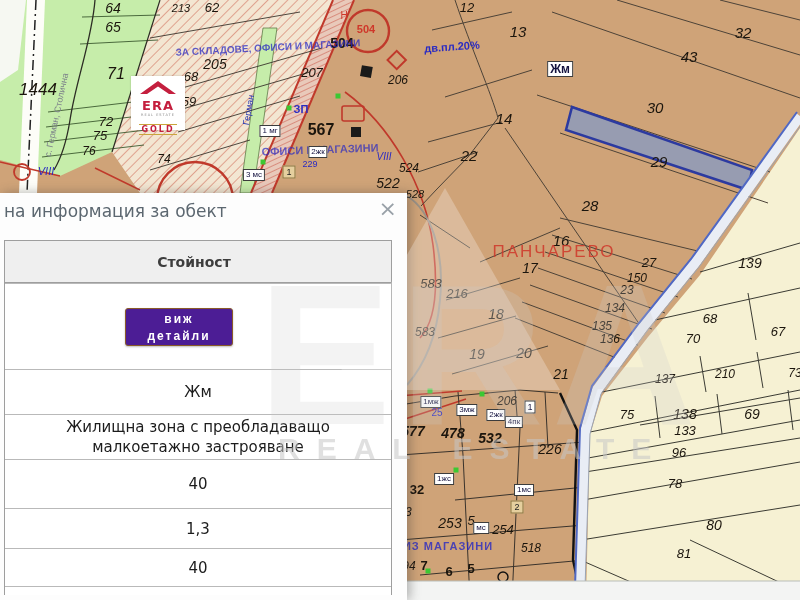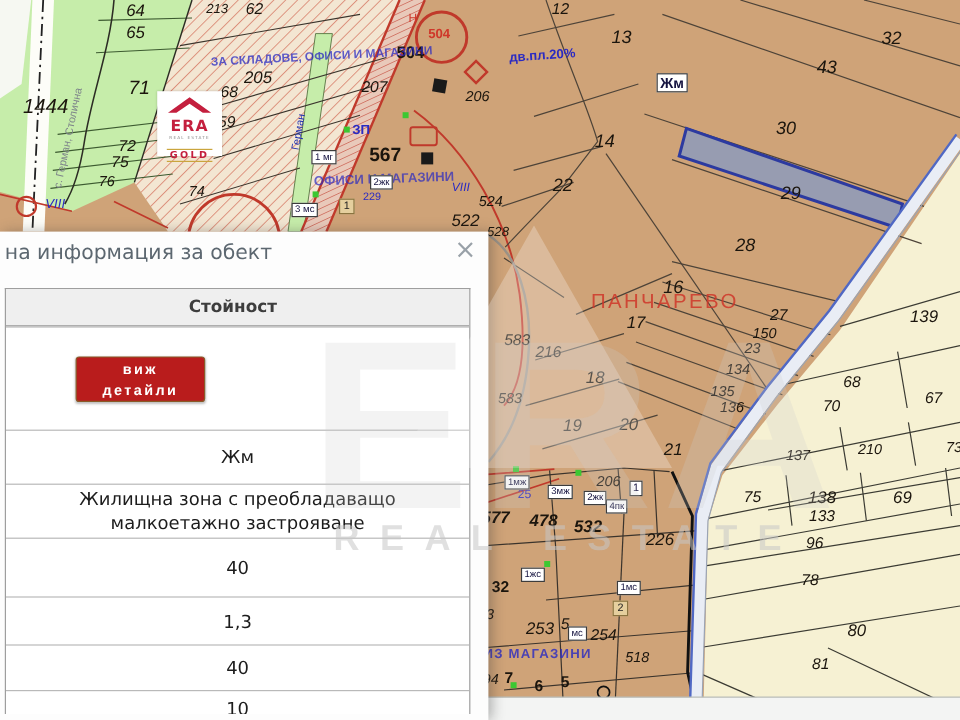--- a/index.html
+++ b/index.html
@@ -23,26 +23,26 @@
          z-index:2;box-shadow:3px 0 10px rgba(60,60,60,.38);}
   #panel-title{position:absolute;left:4px;top:8px;font-size:17px;color:#5c6770;
                white-space:nowrap;}
   #panel-close{position:absolute;right:10px;top:3px;font-size:22px;color:#99a1a8;cursor:pointer;
                font-family:"DejaVu Sans",sans-serif;}
   #ptable{position:absolute;left:4px;top:47px;width:386px;height:354px;
           border:1px solid #9e9e9e;border-bottom:none;background:#fff;overflow:hidden;}
   .prow{border-top:1px solid #b9b9b9;text-align:center;color:#1c1c1c;font-size:15px;
         display:flex;align-items:center;justify-content:center;padding:0 10px;box-sizing:border-box;}
   #ptable .prow:first-child{border-top:none;}
-  #phead{height:31px;background:#efefef;border-bottom:1px solid #9e9e9e;
+  #phead{height:42px;background:#efefef;border-bottom:1px solid #9e9e9e;
          font-size:14px;font-weight:bold;color:#3d3d3d;display:flex;align-items:center;
          padding-left:2px;box-sizing:border-box;}
   #row-button{height:86px;display:block;}
-  #details-btn{display:block;margin:24px 0 0 48px;width:108px;height:38px;
-      background:#b91c1c;border:1px solid #8a5a28;border-radius:3px;
+  #details-btn{display:block;margin:24px 0 0 110px;width:108px;height:38px;
+      background:#4c1d95;border:1px solid #8a5a28;border-radius:3px;
       color:#fff;font-weight:bold;font-size:12px;letter-spacing:2px;line-height:1.4;
       text-align:center;padding-top:2px;box-sizing:border-box;cursor:pointer;
       box-shadow:0 1px 2px rgba(0,0,0,.25);}
   .h45{height:45px}.h49{height:49px}.h40{height:40px}.h38{height:38px}.h31{height:31px}
   #row-desc{line-height:1.35;}
   
   #wm{position:absolute;left:0;top:0;width:800px;height:600px;z-index:3;pointer-events:none;overflow:hidden;}
   #wm-roof{position:absolute;left:330px;top:188px;width:0;height:0;
      border-left:115px solid transparent;border-right:115px solid transparent;
      border-bottom:202px solid rgba(255,255,255,0.26);}
@@ -188,35 +188,35 @@
       <div class="ml it" style="left: 425px; top: 332px; font-size: 12px; transform: translate(-50%, -50%);">583</div>
       <div class="ml bd bx" style="left: 560px; top: 69px; font-size: 12px; transform: translate(-50%, -50%);">Жм</div>
       <div class="ml it" style="left: 467px; top: 7px; font-size: 13px; transform: translate(-50%, -50%);">12</div>
       <div class="ml it" style="left: 518px; top: 31px; font-size: 15px; transform: translate(-50%, -50%);">13</div>
       <div class="ml it" style="left: 504px; top: 118px; font-size: 15px; transform: translate(-50%, -50%);">14</div>
       <div class="ml it" style="left: 469px; top: 155px; font-size: 15px; transform: translate(-50%, -50%);">22</div>
       <div class="ml it" style="left: 743px; top: 32px; font-size: 15px; transform: translate(-50%, -50%);">32</div>
       <div class="ml it" style="left: 689px; top: 56px; font-size: 15px; transform: translate(-50%, -50%);">43</div>
       <div class="ml it" style="left: 655px; top: 107px; font-size: 15px; transform: translate(-50%, -50%);">30</div>
       <div class="ml it" style="left: 659px; top: 161px; font-size: 15px; transform: translate(-50%, -50%);">29</div>
-      <div class="ml it" style="left: 621px; top: 205px; font-size: 15px; transform: translate(-50%, -50%);">28</div>
+      <div class="ml it" style="left: 590px; top: 205px; font-size: 15px; transform: translate(-50%, -50%);">28</div>
       <div class="ml it" style="left: 561px; top: 240px; font-size: 15px; transform: translate(-50%, -50%);">16</div>
       <div class="ml it" style="left: 530px; top: 268px; font-size: 14px; transform: translate(-50%, -50%);">17</div>
       <div class="ml it" style="left: 649px; top: 262px; font-size: 13px; transform: translate(-50%, -50%);">27</div>
       <div class="ml it" style="left: 637px; top: 278px; font-size: 12px; transform: translate(-50%, -50%);">150</div>
       <div class="ml it" style="left: 627px; top: 290px; font-size: 12px; transform: translate(-50%, -50%);">23</div>
       <div class="ml it" style="left: 615px; top: 308px; font-size: 12px; transform: translate(-50%, -50%);">134</div>
       <div class="ml it" style="left: 602px; top: 326px; font-size: 12px; transform: translate(-50%, -50%);">135</div>
       <div class="ml it" style="left: 610px; top: 339px; font-size: 12px; transform: translate(-50%, -50%);">136</div>
       <div class="ml it" style="left: 496px; top: 314px; font-size: 14px; transform: translate(-50%, -50%);">18</div>
       <div class="ml it" style="left: 477px; top: 354px; font-size: 14px; transform: translate(-50%, -50%);">19</div>
       <div class="ml it" style="left: 524px; top: 353px; font-size: 14px; transform: translate(-50%, -50%);">20</div>
       <div class="ml it" style="left: 561px; top: 374px; font-size: 14px; transform: translate(-50%, -50%);">21</div>
       <div class="ml c-r" style="left: 554px; top: 251px; font-size: 17px; letter-spacing: 2px; opacity: 0.85; transform: translate(-50%, -50%);">ПАНЧАРЕВО</div>
-      <div class="ml it" style="left: 770px; top: 263px; font-size: 14px; transform: translate(-50%, -50%);">139</div>
+      <div class="ml it" style="left: 750px; top: 263px; font-size: 14px; transform: translate(-50%, -50%);">139</div>
       <div class="ml it" style="left: 710px; top: 318px; font-size: 13px; transform: translate(-50%, -50%);">68</div>
       <div class="ml it" style="left: 778px; top: 321px; font-size: 13px; transform: translate(-50%, -50%); margin-top: 10px;">67</div>
       <div class="ml it" style="left: 693px; top: 338px; font-size: 13px; transform: translate(-50%, -50%);">70</div>
       <div class="ml it" style="left: 665px; top: 379px; font-size: 12px; transform: translate(-50%, -50%);">137</div>
       <div class="ml it" style="left: 725px; top: 374px; font-size: 12px; transform: translate(-50%, -50%);">210</div>
       <div class="ml it" style="left: 795px; top: 373px; font-size: 12px; transform: translate(-50%, -50%);">73</div>
       <div class="ml it" style="left: 627px; top: 414px; font-size: 13px; transform: translate(-50%, -50%);">75</div>
       <div class="ml it" style="left: 685px; top: 414px; font-size: 14px; transform: translate(-50%, -50%);">138</div>
       <div class="ml it" style="left: 752px; top: 414px; font-size: 14px; transform: translate(-50%, -50%);">69</div>
       <div class="ml it" style="left: 685px; top: 430px; font-size: 13px; transform: translate(-50%, -50%);">133</div>

